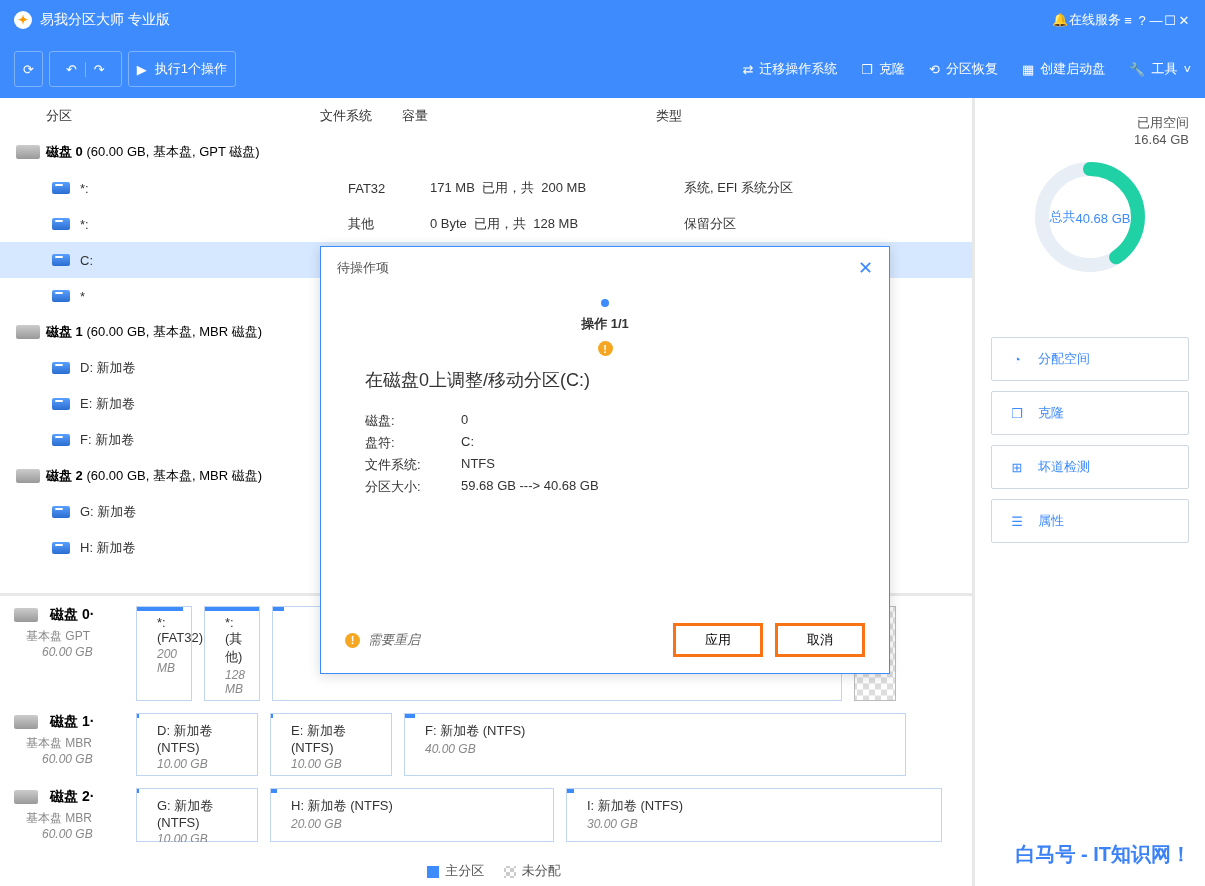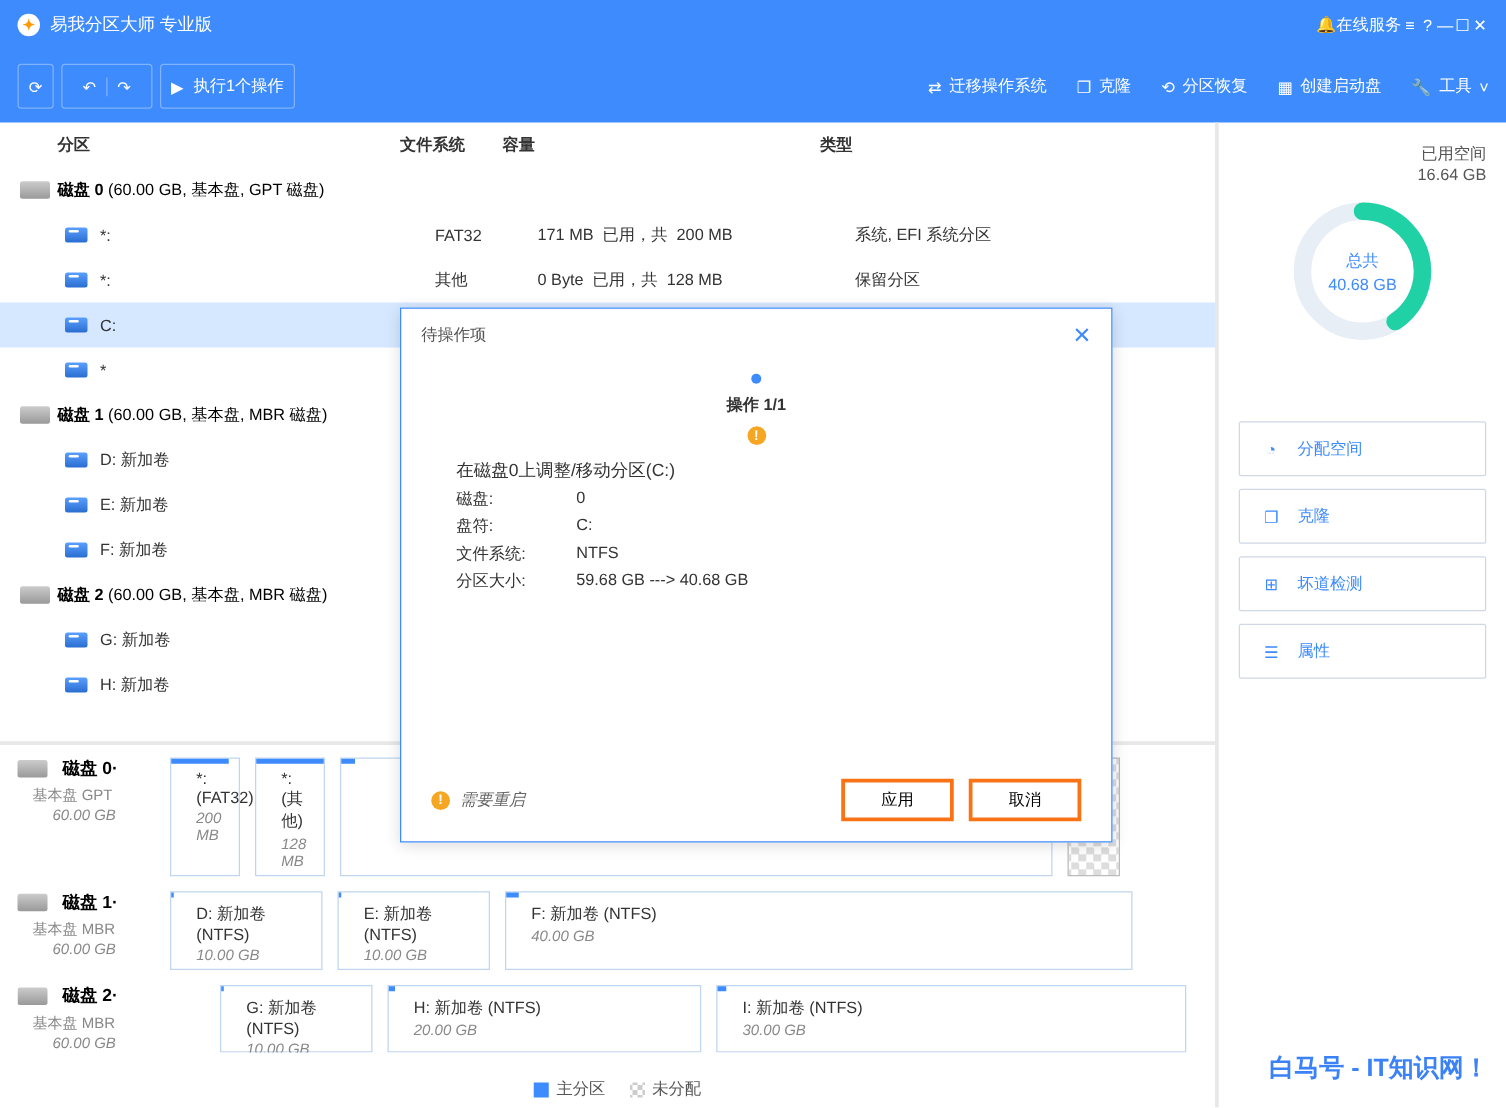--- a/index.html
+++ b/index.html
@@ -15,21 +15,21 @@
 .tb-btn{border:1px solid #80b3fe;height:36px;display:flex;align-items:center;justify-content:center;padding:0 8px;border-radius:3px;cursor:pointer;}
 .tb-btn.undo-redo{display:flex;}
 .tb-btn.undo-redo>div{padding:0 8px;}
 .tb-btn.undo-redo>div:first-child{border-right:1px solid #80b3fe;}
 .tb-exec{display:flex;align-items:center;gap:8px;}
 .tb-right{margin-left:auto;display:flex;gap:24px;align-items:center;}
 .tb-item{display:flex;align-items:center;gap:6px;cursor:pointer;}
 .content{display:flex;height:calc(100% - 98px);}
 .left-pane{flex:1;display:flex;flex-direction:column;border-right:3px solid #e8e8e8;}
 .right-pane{width:230px;padding:16px;}
-.table-header{display:flex;height:36px;align-items:center;padding-left:46px;font-size:14px;color:#333;font-weight:bold;}
+.table-header{display:flex;height:36px;align-items:center;padding-left:46px;font-size:14px;color:#333;}
 .table-header .col1{width:274px;}
 .table-header .col2{width:82px;}
 .table-header .col3{width:254px;}
 .table-header .col4{flex:1;}
 .tree-area{flex:1;overflow:auto;}
 .disk-row{display:flex;align-items:center;height:36px;padding-left:16px;font-size:14px;}
 .disk-icon{width:24px;height:14px;background:linear-gradient(#ccc,#999);border-radius:2px;margin-right:6px;}
 .disk-name{font-weight:bold;}
 .part-row{display:flex;align-items:center;height:36px;padding-left:52px;font-size:14px;color:#333;}
 .part-row.selected{background:#d6e8ff;}
@@ -48,36 +48,36 @@
 .part-box{border:1px solid #c0d6f0;position:relative;padding:6px 20px 4px;}
 .part-box.unalloc{background:repeating-conic-gradient(#ddd 0% 25%,#fff 0% 50%) 50%/12px 12px;border:1px solid #bbb;}
 .part-box .pb-bar{position:absolute;left:0;top:0;height:4px;background:#3d8bfd;}
 .part-box .pb-name{font-size:13px;color:#333;margin-top:2px;}
 .part-box .pb-size{font-size:12px;color:#888;font-style:italic;margin-top:2px;}
 .legend{text-align:center;padding:6px 0;font-size:13px;color:#555;}
 .legend .sq{display:inline-block;width:12px;height:12px;margin:0 6px 0 16px;vertical-align:middle;}
 .donut-wrap{text-align:center;margin-top:10px;}
 .donut{width:120px;height:120px;margin:0 auto;position:relative;}
 .donut svg{transform:rotate(-90deg);}
-.donut-center{position:absolute;left:0;top:0;width:100%;height:100%;display:flex;flex-direction:column;align-items:center;justify-content:center;}
+.donut-center{position:absolute;left:0;top:0;width:100%;height:100%;display:flex;flex-direction:row;align-items:center;justify-content:center;}
 .donut-lbl1{color:#3d8bfd;font-size:13px;}
 .donut-lbl2{color:#3d8bfd;font-size:13px;margin-top:2px;}
 .used-title{text-align:right;color:#555;font-size:13px;}
 .used-val{text-align:right;color:#555;font-size:13px;}
 .side-actions{margin-top:60px;}
 .side-btn{border:1px solid #d0d8e4;height:44px;display:flex;align-items:center;gap:12px;padding:0 16px;margin-bottom:10px;border-radius:2px;cursor:pointer;color:#3d8bfd;}
 .side-btn .sb-icon{width:18px;height:18px;display:flex;align-items:center;justify-content:center;}
 .overlay{position:absolute;left:320px;top:246px;width:570px;height:428px;background:#fff;border:1px solid #3d8bfd;box-shadow:0 2px 12px rgba(0,0,0,.15);z-index:10;}
 .ov-title{height:42px;display:flex;align-items:center;padding:0 16px;color:#555;font-size:15px;}
 .ov-close{margin-left:auto;color:#3d8bfd;font-size:18px;cursor:pointer;}
 .ov-body{padding:10px 28px;}
 .ov-op{font-size:15px;font-weight:bold;color:#333;margin-bottom:12px;display:flex;align-items:center;gap:8px;flex-direction:column;}
 .ov-op .dot{width:8px;height:8px;border-radius:50%;background:#3d8bfd;display:inline-block;}
 .ov-op .warn{width:15px;height:15px;border-radius:50%;background:#f5a623;color:#fff;display:inline-flex;align-items:center;justify-content:center;font-size:11px;font-weight:bold;}
-.ov-line{font-size:14px;color:#333;margin-bottom:4px;margin-left:16px;}
+.ov-line{font-size:18px;color:#333;margin-bottom:20px;margin-left:16px;}
 .ov-kv{display:flex;margin-left:16px;margin-bottom:4px;font-size:14px;color:#333;}
 .ov-kv .k{width:96px;}
 .ov-footer{position:absolute;bottom:0;left:0;right:0;height:66px;display:flex;align-items:center;padding:0 24px;}
 .ov-footer .warn2{width:15px;height:15px;border-radius:50%;background:#f5a623;color:#fff;display:inline-flex;align-items:center;justify-content:center;font-size:11px;font-weight:bold;margin-right:8px;}
 .ov-footer .reboot{font-style:italic;color:#666;}
 .ov-footer .btn{margin-left:auto;width:90px;height:34px;border:3px solid #f97316;display:flex;align-items:center;justify-content:center;cursor:pointer;}
 .ov-footer .btn+.btn{margin-left:12px;}
 .watermark{position:absolute;right:14px;bottom:18px;font-size:20px;font-weight:bold;color:#3b82f6;z-index:20;}
 </style>
 </head>
@@ -266,26 +266,26 @@
             <div class="pb-name">F: 新加卷 (NTFS)</div>
             <div class="pb-size">40.00 GB</div>
           </div>
         </div>
         <div class="disk-summary" style="height: 54px; overflow: hidden;">
           <div class="disk-label-box">
             <div class="dl-name"><span class="disk-icon"></span>磁盘 2·</div>
             <div class="dl-type">基本盘 MBR</div>
             <div class="dl-size">60.00 GB</div>
           </div>
-          <div class="part-box" style="width: 122px; margin-left: 40px;">
+          <div class="part-box" style="width: 122px;">
             <div class="pb-bar" style="width:2%"></div>
             <div class="pb-name">G: 新加卷 (NTFS)</div>
             <div class="pb-size">10.00 GB</div>
           </div>
-          <div class="part-box" style="width: 251px;">
+          <div class="part-box" style="width: 284px;">
             <div class="pb-bar" style="width:2%"></div>
             <div class="pb-name">H: 新加卷 (NTFS)</div>
             <div class="pb-size">20.00 GB</div>
           </div>
           <div class="part-box" style="width: 376px;">
             <div class="pb-bar" style="width:2%"></div>
             <div class="pb-name">I: 新加卷 (NTFS)</div>
             <div class="pb-size">30.00 GB</div>
           </div>
         </div>

